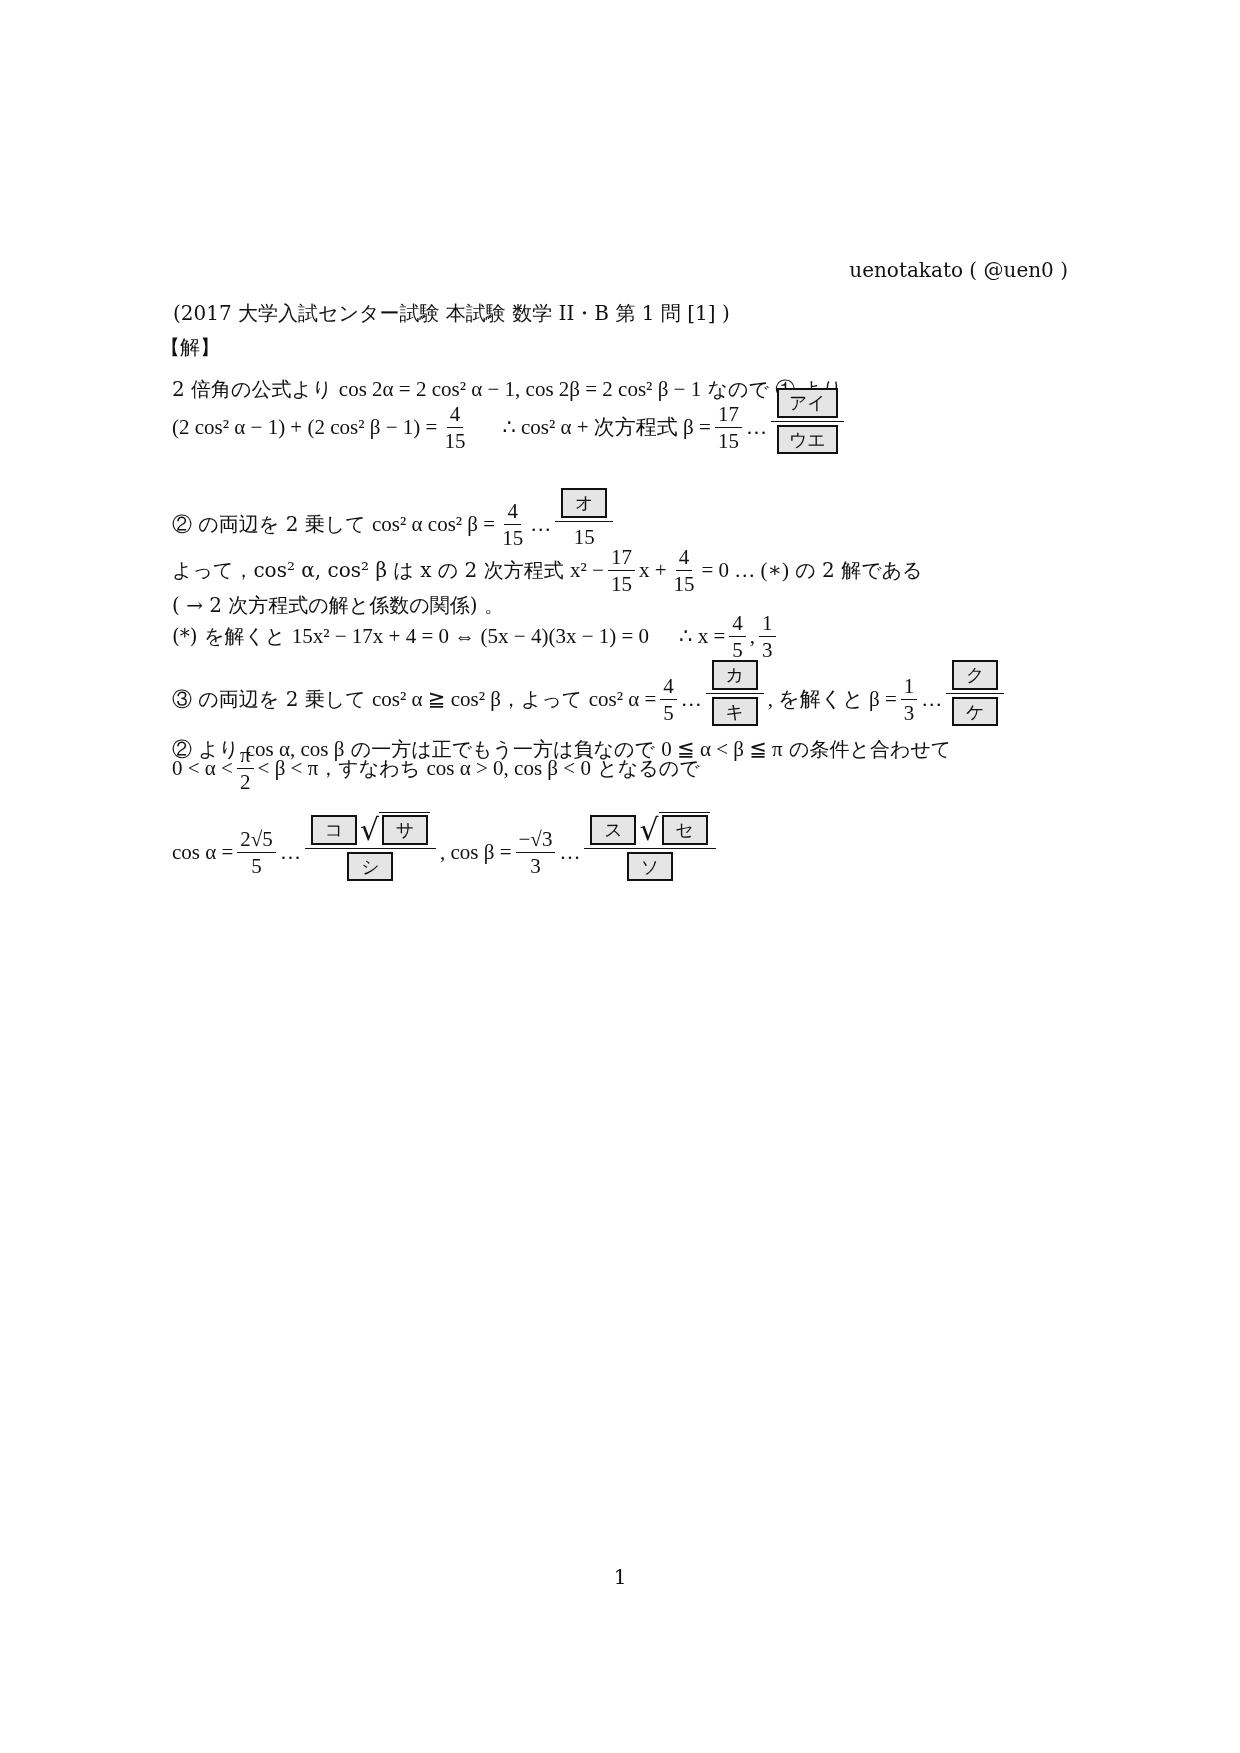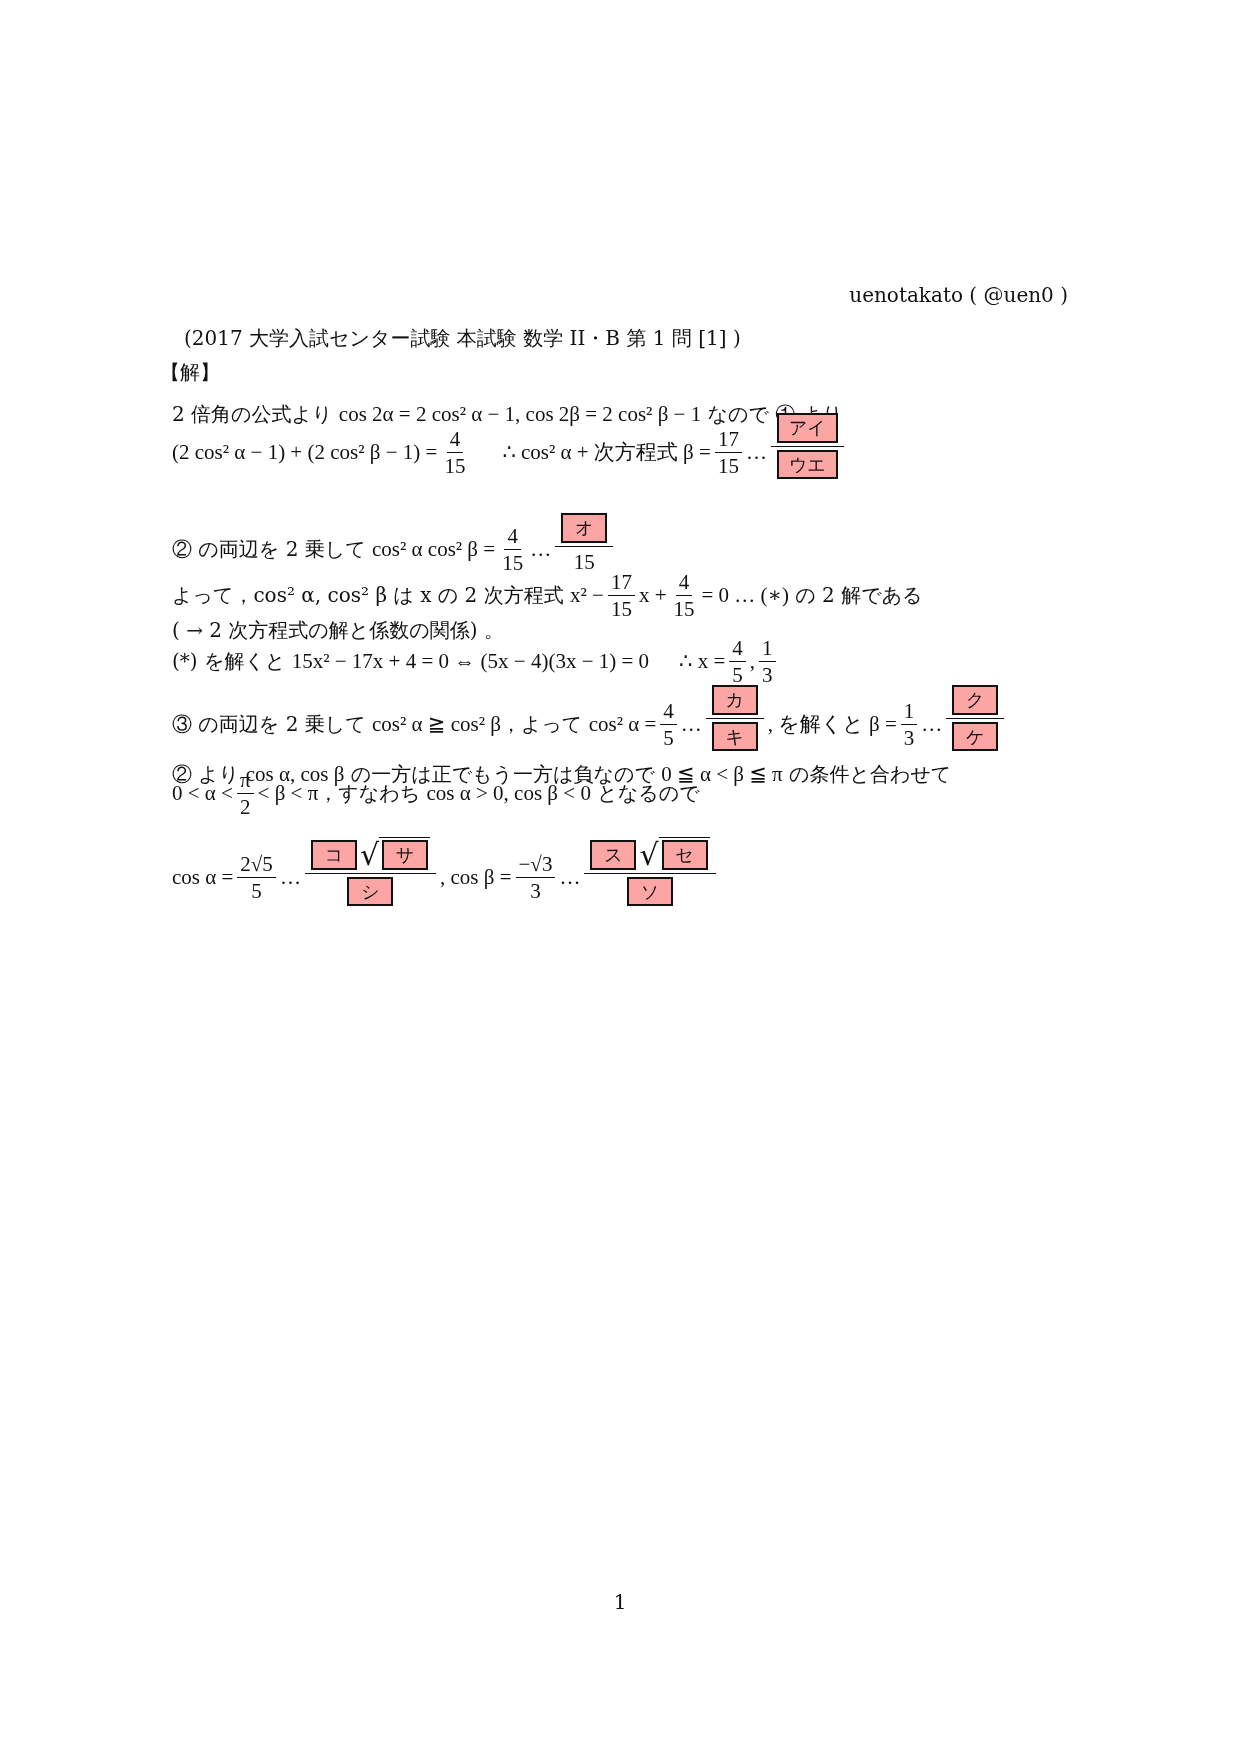--- a/index.html
+++ b/index.html
@@ -1,48 +1,48 @@
 <!DOCTYPE html>
 <html><head>
 <meta charset="utf-8">
 <style>
   html, body { margin:0; padding:0; background:#ffffff; }
   body { width:1240px; height:1753px; position:relative; overflow:hidden;
          font-family:"DejaVu Serif", "Liberation Serif", serif; color:#111; }
-  .page { position:absolute; left:0; top:0; width:1240px; height:1393px;margin-top:25px; }
+  .page { position:absolute; left:0; top:0; width:1240px; height:1393px; }
   .line { position:absolute; left:172px; font-size:20px; white-space:nowrap;
           display:flex; align-items:center; }
   .author { position:absolute; right:172px; top:258px; font-size:20px; }
   .m { font-family:"Liberation Serif", "DejaVu Serif", serif; font-size:21px; }
   .frac { display:inline-flex; flex-direction:column; align-items:center;
           vertical-align:middle; margin:0 4px; line-height:1.05; }
   .frac .num { padding:0 3px 2px; border-bottom:1.3px solid #111; }
   .frac .den { padding:2px 3px 0; }
   .box { display:inline-block; border:2.2px solid #111; padding:2px 10px;
          font-family:"DejaVu Sans", sans-serif; font-size:18px; line-height:1.2;
-         min-width:22px; text-align:center; background:#fca5a5; }
+         min-width:22px; text-align:center; background:#e5e5e5; }
   .bfrac { display:inline-flex; flex-direction:column; align-items:center;
            vertical-align:middle; margin:0 4px; }
   .bfrac .num { padding:0 6px 3px; border-bottom:1.3px solid #111;
                 display:flex; align-items:flex-end; }
   .bfrac .den { padding:3px 6px 12px; }
   .sqrt { display:inline-flex; align-items:flex-end; }
   .sqrt .rad { font-size:30px; line-height:1; margin-left:3px; }
   .sqrt .under { border-top:1.3px solid #111; padding:2px 2px 0 3px; }
   .gap { display:inline-block; width:30px; }
   .pagenum { position:absolute; left:0; right:0; top:1565px; text-align:center; font-size:20px; }
 </style>
 </head>
 <body>
 
 <div class="page">
 
   <div class="author">uenotakato ( @uen0 )</div>
 
-  <div class="line" style="top:300px; left:184px;">
+  <div class="line" style="top:300px; left:173px;">
     <span>(2017 大学入試センター試験 本試験 数学 II・B 第 1 問 [1] )</span>
   </div>
 
   <div class="line" style="top:334px; left:160px;">
     <span>【解】</span>
   </div>
 
   <div class="line" style="top:376px;">
     <span>2 倍角の公式より</span>&nbsp;
     <span class="m">cos 2α = 2 cos² α − 1</span><span class="m">,&nbsp;</span>

